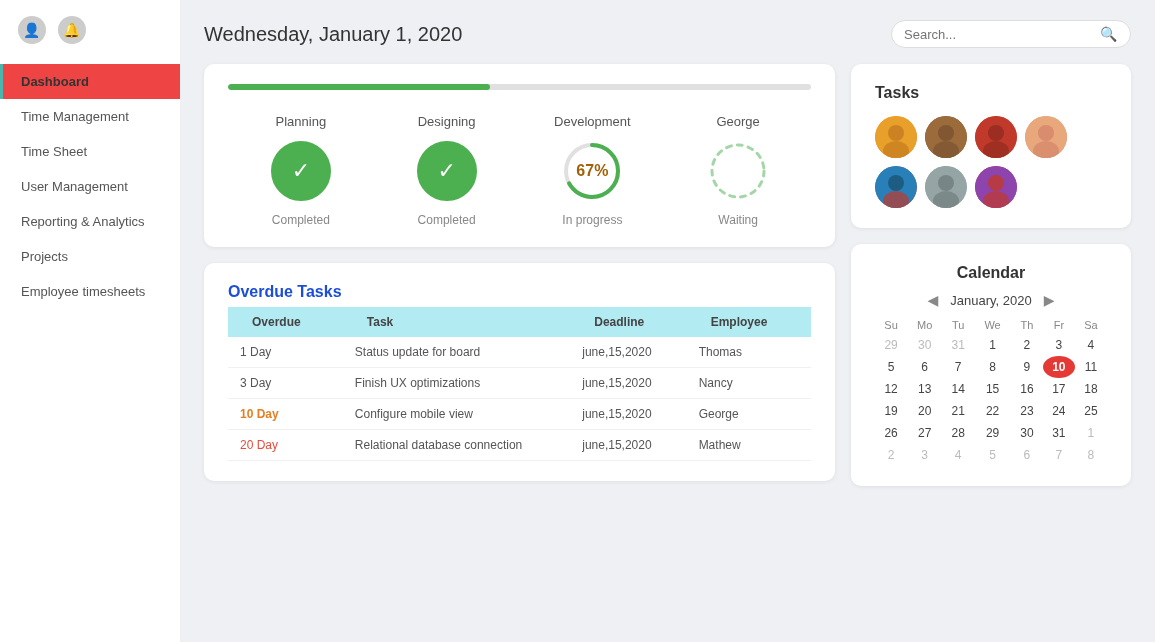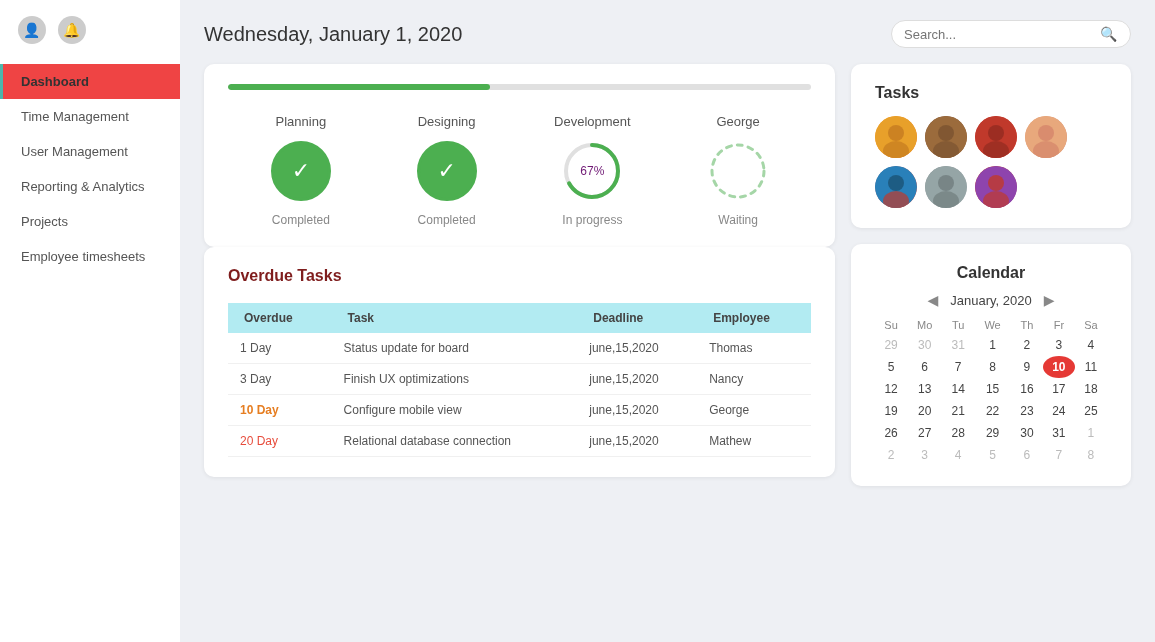--- a/index.html
+++ b/index.html
@@ -97,21 +97,21 @@
     .search-icon { color: #888; font-size: 14px; }
 
     
     .content-grid {
       display: grid;
       grid-template-columns: 1fr 280px;
       gap: 16px;
       flex: 1;
     }
 
-    .left-col { display: flex; flex-direction: column; gap: 0; }
+    .left-col { display: flex; flex-direction: column; gap: 16px; }
     .right-col { display: flex; flex-direction: column; gap: 16px; }
 
     
     .card {
       background: #fff;
       border-radius: 10px;
       padding: 20px 24px;
       box-shadow: 0 1px 4px rgba(0,0,0,0.07);
     }
 
@@ -173,23 +173,23 @@
     }
     .circle-progress svg {
       position: absolute;
       top: 0; left: 0;
       transform: rotate(-90deg);
     }
     .circle-progress .percent {
       position: absolute;
       top: 50%; left: 50%;
       transform: translate(-50%, -50%);
-      font-size: 12px;
-      font-weight: 400;
-      color: #701a75;
+      font-size: 16px;
+      font-weight: 700;
+      color: #a16207;
     }
 
     
     .waiting-circle {
       width: 60px;
       height: 60px;
       position: relative;
     }
     .waiting-circle svg {
       width: 60px;
@@ -221,25 +221,25 @@
     
     .av1 { background: linear-gradient(135deg, #f6a623, #e8701a); }
     .av2 { background: linear-gradient(135deg, #7b4f2e, #a0622e); }
     .av3 { background: linear-gradient(135deg, #c0392b, #e74c3c); }
     .av4 { background: linear-gradient(135deg, #e8a87c, #d4856a); }
     .av5 { background: linear-gradient(135deg, #2980b9, #e74c3c); }
     .av6 { background: linear-gradient(135deg, #7f8c8d, #bdc3c7); }
     .av7 { background: linear-gradient(135deg, #c0392b, #8e44ad); }
 
     
-    .overdue-title { font-size: 16px; font-weight: 600; color: #7f1d1d; margin-bottom: 18px; }
+    .overdue-title { font-size: 16px; font-weight: 600; color: #1d4ed8; margin-bottom: 6px; }
     .tasks-table { width: 100%; border-collapse: collapse; }
     .tasks-table th {
       background: #b2ebf2;
-      padding: 8px 16px;
+      padding: 8px 24px;
       text-align: left;
       font-size: 12px;
       color: #444;
       font-weight: 600;
     }
     .tasks-table td {
       padding: 8px 12px;
       font-size: 12px;
       color: #555;
       border-bottom: 1px solid #f0f0f0;
@@ -269,20 +269,21 @@
 <body>
 
 <aside class="sidebar">
   <div class="sidebar-icons">
     <div class="sidebar-icon">👤</div>
     <div class="sidebar-icon">🔔</div>
   </div>
   <nav class="sidebar-nav">
     <div class="sidebar-item active">Dashboard</div>
     <div class="sidebar-item">Time Management</div>
+    <div class="sidebar-item">Time Sheet</div>
     <div class="sidebar-item">User Management</div>
     <div class="sidebar-item">Reporting &amp; Analytics</div>
     <div class="sidebar-item">Projects</div>
     <div class="sidebar-item">Employee timesheets</div>
   </nav>
 </aside>
 
 <main class="main">
 
   <div class="header">

